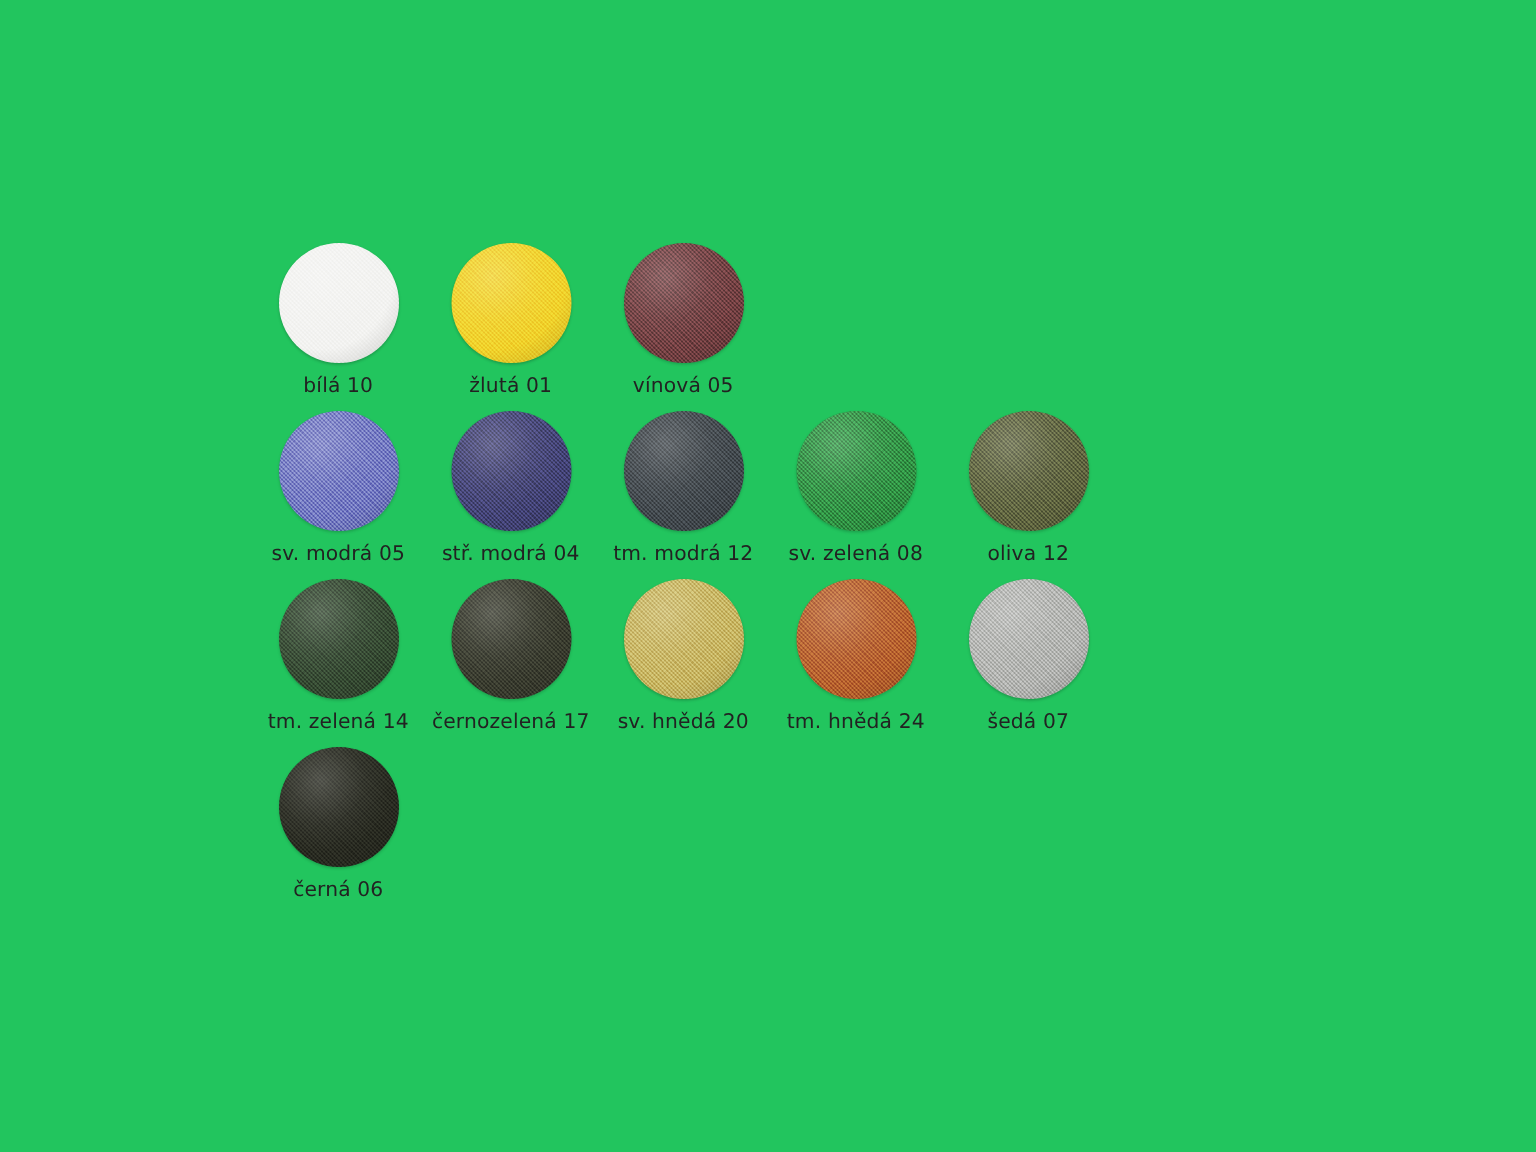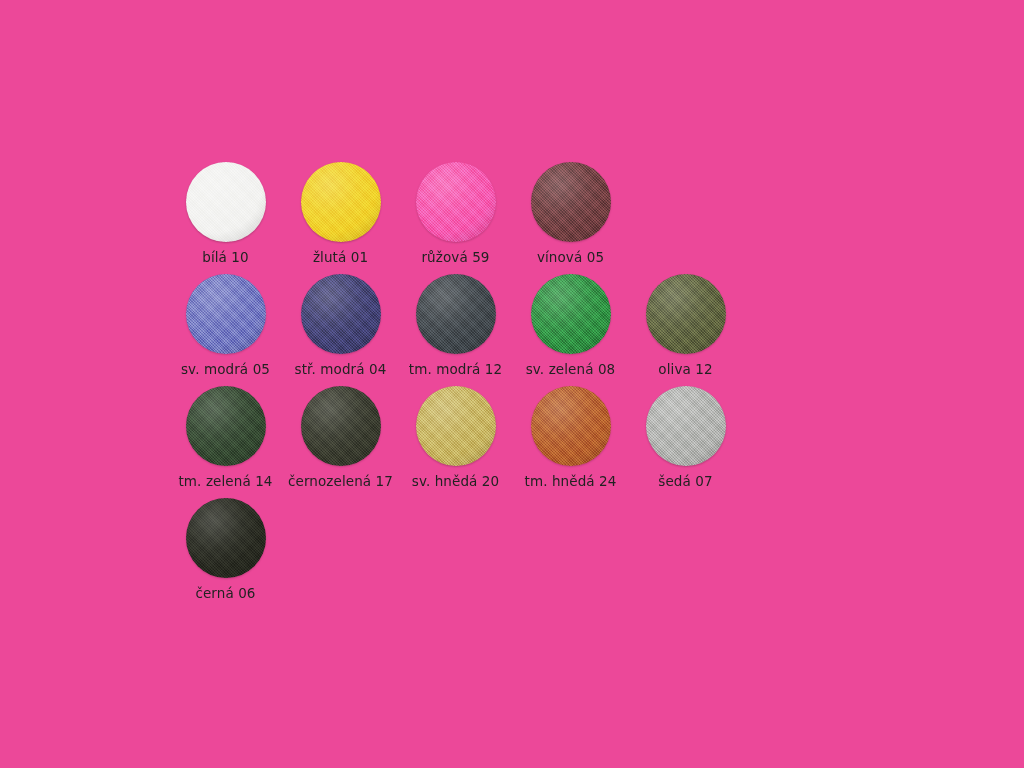--- a/index.html
+++ b/index.html
@@ -11,21 +11,21 @@
     height: 768px;
     background: #ffffff;
     font-family: "DejaVu Sans", sans-serif;
     overflow: hidden;
   }
 
   #board {
     position: relative;
     width: 1024px;
     height: 768px;
-    background: #ec4899;
+    background: #22c55e;
   }
 
   .swatch-grid {
     position: absolute;
     left: 168px;
     top: 162px;
     width: 690px;
   }
 
   .swatch-row {
@@ -110,24 +110,20 @@
       <div class="swatch-row">
         <div class="swatch-cell">
           <div class="swatch-disc is-light" style="background-color: rgb(242, 242, 240);"></div>
           <div class="swatch-label">bílá 10</div>
         </div>
         <div class="swatch-cell">
           <div class="swatch-disc is-light" style="background-color: rgb(240, 206, 40);"></div>
           <div class="swatch-label">žlutá 01</div>
         </div>
         <div class="swatch-cell">
-          <div class="swatch-disc" style="background-color: rgb(246, 85, 172);"></div>
-          <div class="swatch-label">růžová 59</div>
-        </div>
-        <div class="swatch-cell">
           <div class="swatch-disc" style="background-color: rgb(107, 60, 62);"></div>
           <div class="swatch-label">vínová 05</div>
         </div>
       </div>
       <div class="swatch-row">
         <div class="swatch-cell">
           <div class="swatch-disc" style="background-color: rgb(108, 114, 190);"></div>
           <div class="swatch-label">sv. modrá 05</div>
         </div>
         <div class="swatch-cell">

